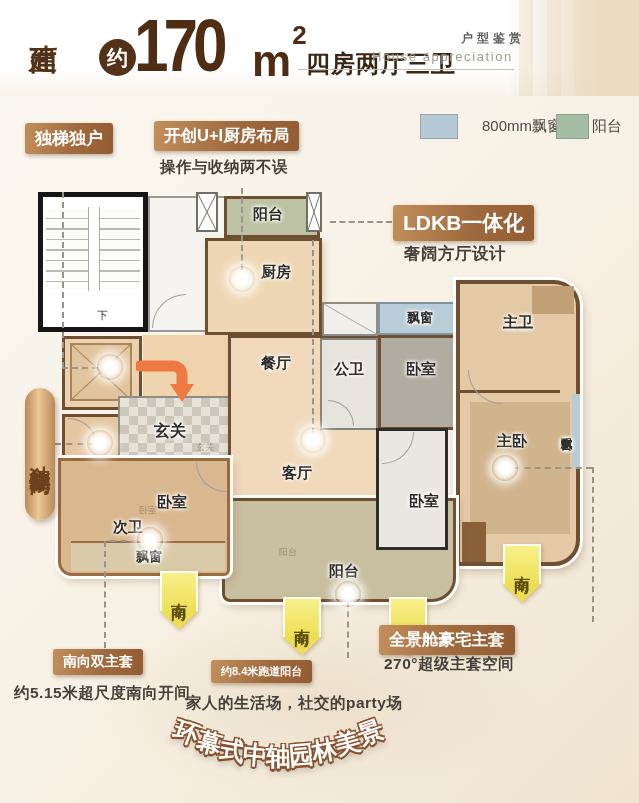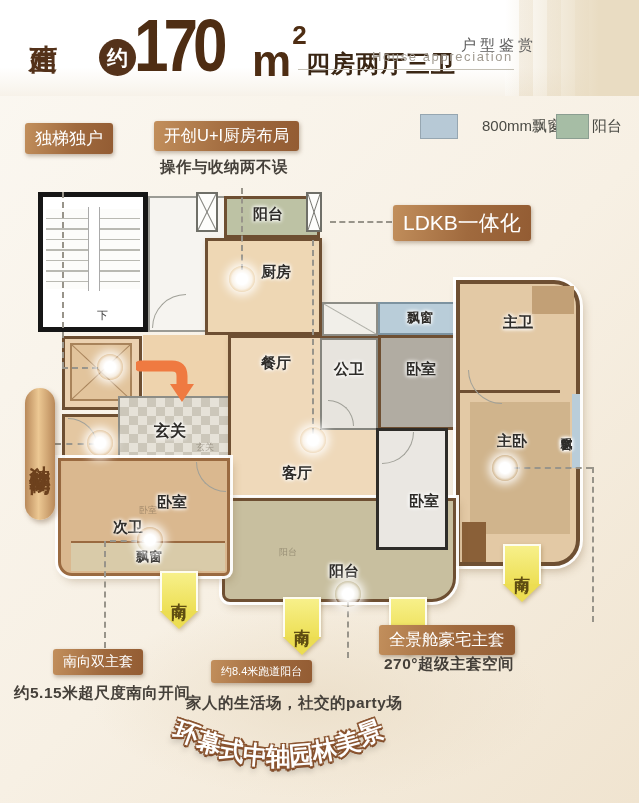--- a/index.html
+++ b/index.html
@@ -15,28 +15,28 @@
     repeating-linear-gradient(90deg,rgba(255,255,255,.25) 0 14px,rgba(220,200,165,.25) 14px 28px);}
   #area-label{writing-mode:vertical-rl;text-orientation:upright;left:28px;top:22px;
     font-size:28px;font-weight:900;color:#54321a;letter-spacing:3px;line-height:30px;}
   #approx{left:99px;top:39px;width:37px;height:37px;border-radius:50%;background:#54321a;
     color:#fff;font-size:21px;font-weight:700;display:flex;align-items:center;justify-content:center;}
   #area-num{left:134px;top:0px;font-size:74px;font-weight:900;color:#4e2d13;
     letter-spacing:-6px;transform:scaleX(.84);transform-origin:left top;line-height:92px;}
   #area-unit{left:252px;top:36px;font-size:44px;font-weight:900;color:#4e2d13;text-align:center;}
   #area-unit sup{font-size:26px;position:relative;top:-16px;left:1px;}
   #layout-type{left:306px;top:48px;font-size:24px;font-weight:800;color:#3a2614;letter-spacing:1px;}
-  #title-cn{left:461px;top:30px;font-size:15px;font-weight:400;color:#5c5c5c;letter-spacing:4px;margin-top:6px;}
+  #title-cn{left:461px;top:30px;font-size:12px;font-weight:700;color:#5c5c5c;letter-spacing:4px;}
   #title-en{left:372px;top:49px;font-size:13px;color:#a09a90;letter-spacing:1.6px;}
   #hdr-line{left:298px;top:69px;width:216px;height:1px;background:#c3bfb4;}
   
   .lg-swatch{height:23px;border:1px solid rgba(90,100,110,.35);}
   .lg-label{font-size:15px;color:#4b4b45;}
   
-  .badge{position:absolute;z-index:50;color:#fff;font-weight:400;white-space:nowrap;
+  .badge{position:absolute;z-index:50;color:#fff;font-weight:700;white-space:nowrap;
     background:linear-gradient(100deg,#c28f5c 0%,#a06a3e 55%,#935c33 100%);
     padding:4px 10px;border-radius:3px;box-shadow:1px 2px 4px rgba(80,50,20,.35);}
   .sub{position:absolute;z-index:50;color:#45403a;font-weight:700;white-space:nowrap;letter-spacing:.5px;}
   
   .dash-v{position:absolute;border-left:2px dashed #98948a;width:0;z-index:40;}
   .dash-h{position:absolute;border-top:2px dashed #98948a;height:0;z-index:40;}
   
   .room{position:absolute;box-sizing:border-box;z-index:12;}
   .w3{border:3px solid #6e4f32;}
   .rlabel{position:absolute;z-index:36;font-size:15px;font-weight:800;color:#2e2c29;white-space:nowrap;
@@ -107,20 +107,21 @@
   <div class="abs lg-label" style="left:476px;top:117px;margin-left:6px;">800mm飘窗</div>
   <div class="abs lg-swatch" style="left: 556px; top: 114px; width: 31px; background: rgb(166, 189, 165);"></div>
   <div class="abs lg-label" style="left:592px;top:117px;">阳台</div>
 
   <div class="badge" style="left:25px;top:123px;font-size:17px;">独梯独户</div>
 
   <div class="badge" style="left:154px;top:121px;font-size:16.5px;">开创U+I厨房布局</div>
   <div class="sub" style="left:160px;top:157px;font-size:15.5px;">操作与收纳两不误</div>
 
   <div class="badge" style="left:393px;top:205px;font-size:21px;">LDKB一体化</div>
+  <div class="sub" style="left:404px;top:243px;font-size:16.5px;">奢阔方厅设计</div>
 
   <div id="ribbon" class="abs">
       <span>独立储物间</span>
     </div>
 
   <div class="dash-v" style="left:62px;top:192px;height:176px;"></div>
   <div class="dash-h" style="left:62px;top:367px;width:36px;"></div>
   <div class="dash-v" style="left:241px;top:188px;height:82px;"></div>
   <div class="dash-h" style="left:330px;top:221px;width:62px;"></div>
   <div class="dash-v" style="left:312px;top:240px;height:194px;"></div>

